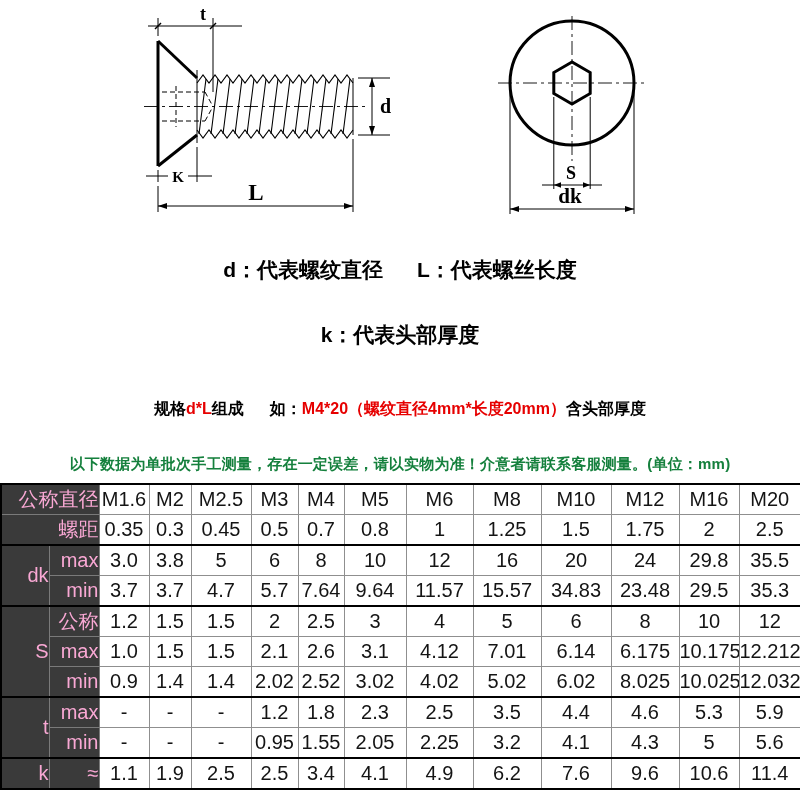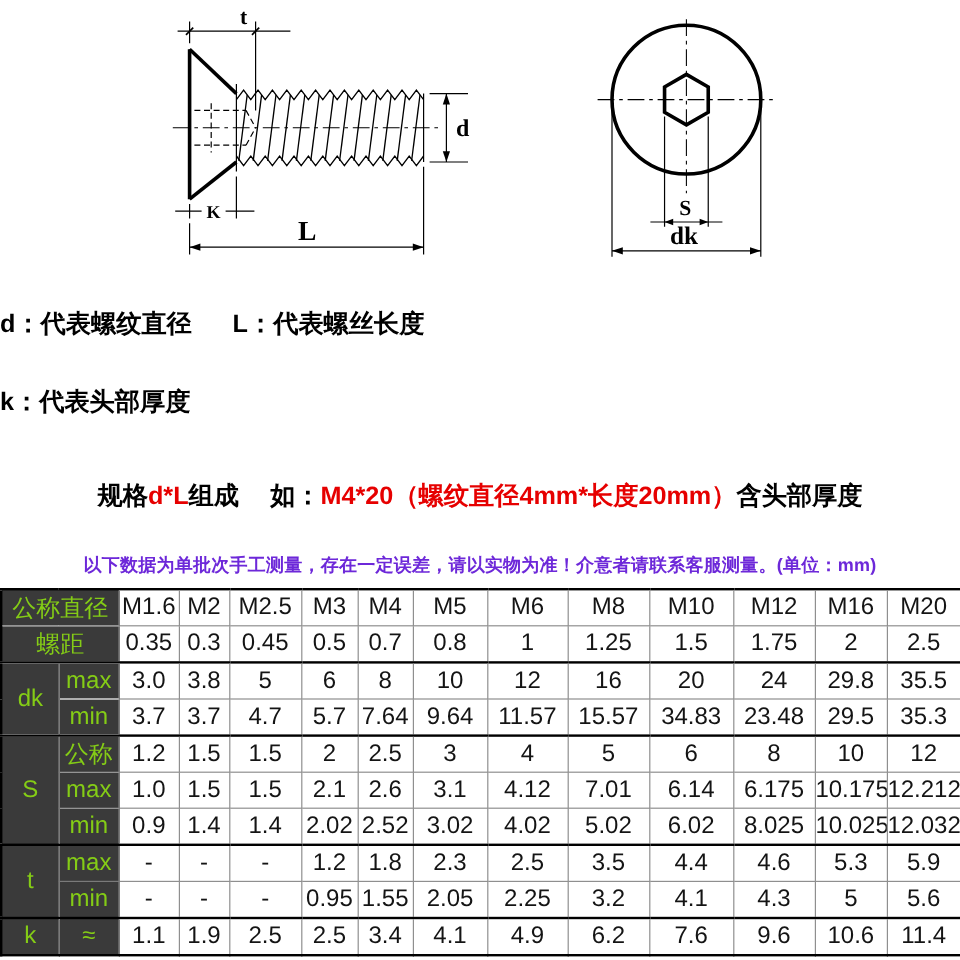--- a/index.html
+++ b/index.html
@@ -12,33 +12,33 @@
   .thick{stroke:#000;stroke-width:3;fill:none;}
   .thin{stroke:#000;stroke-width:1;fill:none;}
   .thread{stroke:#000;stroke-width:1.1;fill:none;}
   .dashed{stroke:#000;stroke-width:1;fill:none;stroke-dasharray:5 3;}
   .cline{stroke:#000;stroke-width:0.9;fill:none;stroke-dasharray:14 4 3 4;}
   .dim{stroke:#000;stroke-width:1;fill:none;}
   .tick{stroke:#000;stroke-width:1.4;}
   .arrow{fill:#000;stroke:none;}
   .dimlabel{font-family:"Liberation Serif","DejaVu Serif",serif;font-weight:bold;fill:#000;}
   
-  .defs-row{display:flex;gap:34px;font-size:21px;font-weight:bold;}
+  .defs-row{display:flex;justify-content:center;gap:34px;font-size:21px;font-weight:bold;}
   .defs-row1{margin-top:16px;}
   .defs-row2{margin-top:37px;}
-  .spec-line{margin-top:50px;text-align:center;font-size:21px;font-weight:bold;}
+  .spec-line{margin-top:50px;text-align:center;font-size:16px;font-weight:bold;}
   .spec-line .red{color:#e60000;}
   .spec-gap{margin-left:26px;}
-  .warning{margin-top:35px;text-align:center;font-size:15px;font-weight:bold;color:#6d28d9;letter-spacing:0.2px;}
+  .warning{margin-top:35px;text-align:center;font-size:15px;font-weight:bold;color:#15803d;letter-spacing:0.2px;}
   
   #spec-table{border-collapse:collapse;width:800px;table-layout:fixed;margin-top:9px;
               font-size:20px;border:2px solid #000;}
   #spec-table td,#spec-table th{border:1px solid #8f8f8f;text-align:center;vertical-align:middle;
               padding:0;height:29px;font-weight:normal;white-space:nowrap;overflow:hidden;color:#141414;}
-  #spec-table th.dark{background:#3a3a3a;color:#84cc16;border-color:#7a7a7a;font-weight:normal;}
+  #spec-table th.dark{background:#3a3a3a;color:#f9a8d4;border-color:#7a7a7a;font-weight:normal;text-align:right;}
   #spec-table tr.thick>td,#spec-table tr.thick>th{border-top:2px solid #000;}
 </style>
 </head>
 <body>
 
 <div class="page">
 
   <div class="drawings">
 
     <svg class="svg-side" width="262" height="212" viewBox="138 20 262 212">

